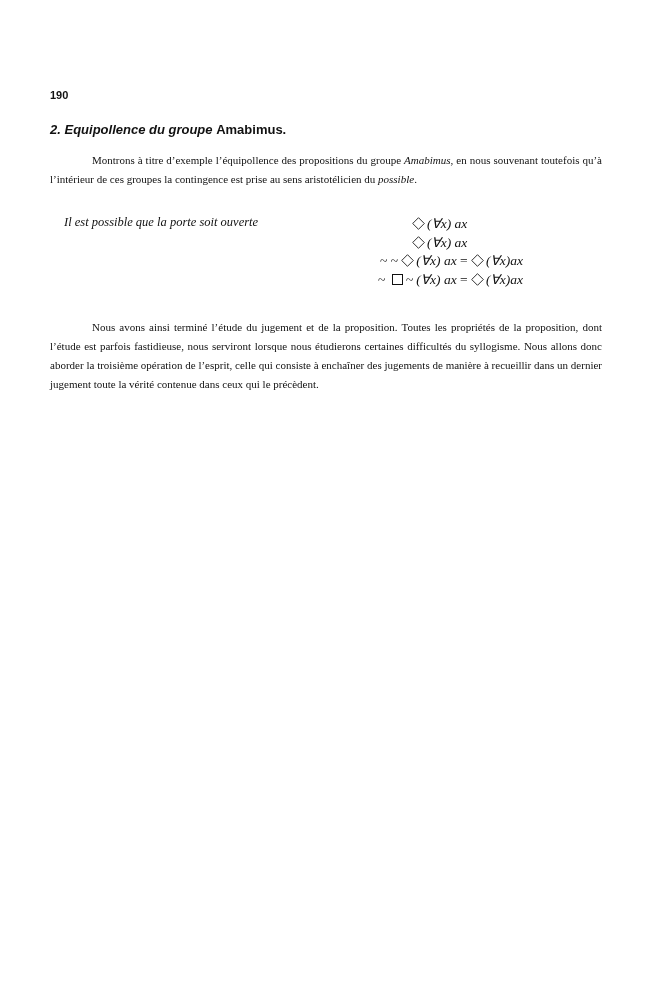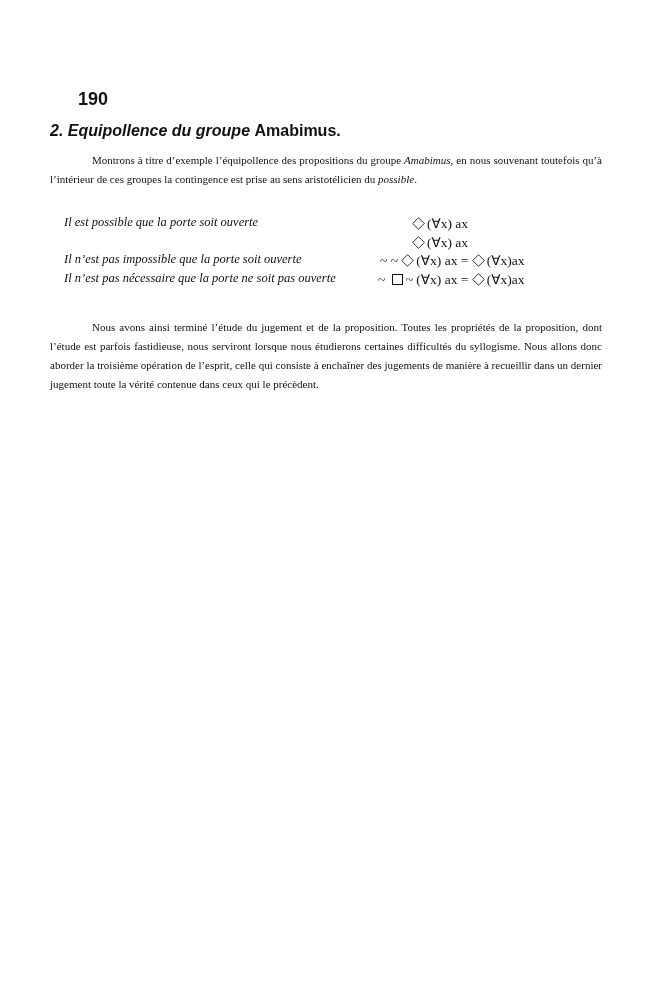--- a/index.html
+++ b/index.html
@@ -21,22 +21,21 @@
       top: 0;
       width: 552px;
     }
     .running-head {
       position: absolute;
       top: 89px;
       left: 0;
       width: 552px;
       height: 18px;
       font-family: "Liberation Sans", sans-serif;
-      font-size: 18px;
-      margin-left: 28px;
+      font-size: 11px;
     }
     .page-number {
       position: absolute;
       left: 0;
       top: 0;
       font-weight: bold;
     }
     .chapter-title {
       position: absolute;
       right: 0;
@@ -45,21 +44,21 @@
     }
     .chapter-title .title-italic {
       font-style: italic;
       font-weight: bold;
     }
     .section-heading {
       position: absolute;
       top: 122px;
       left: 0;
       font-family: "Liberation Sans", sans-serif;
-      font-size: 16px;
+      font-size: 13px;
       white-space: nowrap;
     }
     .section-heading .num,
     .section-heading .ital {
       font-style: italic;
       font-weight: bold;
     }
     .section-heading .plain {
       font-weight: bold;
     }
@@ -91,21 +90,21 @@
       position: absolute;
       left: 0;
       top: 0;
       font-style: italic;
     }
     .formula-row .expr {
       position: absolute;
       top: 0;
       font-size: 13.5px;
     }
-    .expr .it { }
+    .expr .it { font-style: italic; }
     .diamond {
       display: inline-block;
       width: 11px;
       height: 11px;
       border: 1.3px solid #111;
       transform: rotate(45deg) scale(0.82);
       vertical-align: -1px;
       margin: 0 3px 0 1px;
       box-sizing: border-box;
     }
@@ -149,31 +148,29 @@
       </span>
     </div>
 
     <div class="formula-row r2">
       <span class="expr">
         <span class="diamond"></span><span class="it">(∀x) ax</span>
       </span>
     </div>
 
     <div class="formula-row r3">
-      <span class="prop">Il n’est pas impossible que la porte soit ouverte</span>
       <span class="expr">
         <span>~ ~</span>
         <span class="diamond"></span><span class="it">(∀x) ax</span>
         <span>=</span>
         <span class="diamond"></span><span class="it">(∀x)ax</span>
       </span>
     </div>
 
     <div class="formula-row r4">
-      <span class="prop">Il n’est pas nécessaire que la porte ne soit pas ouverte</span>
       <span class="expr">
         <span>~</span>
         <span class="box"></span><span class="it">~ (∀x) ax</span>
         <span>=</span>
         <span class="diamond"></span><span class="it">(∀x)ax</span>
       </span>
     </div>
 
   </div>
 

